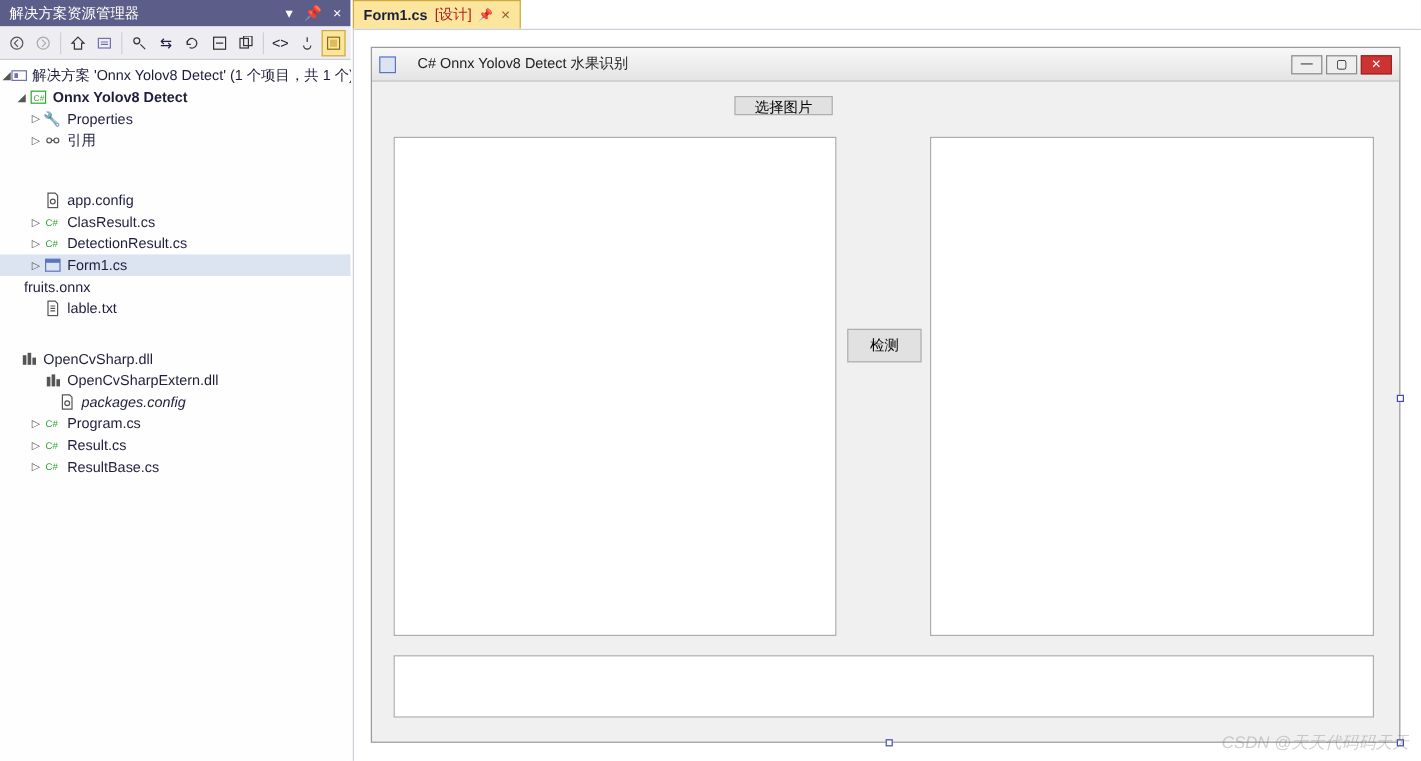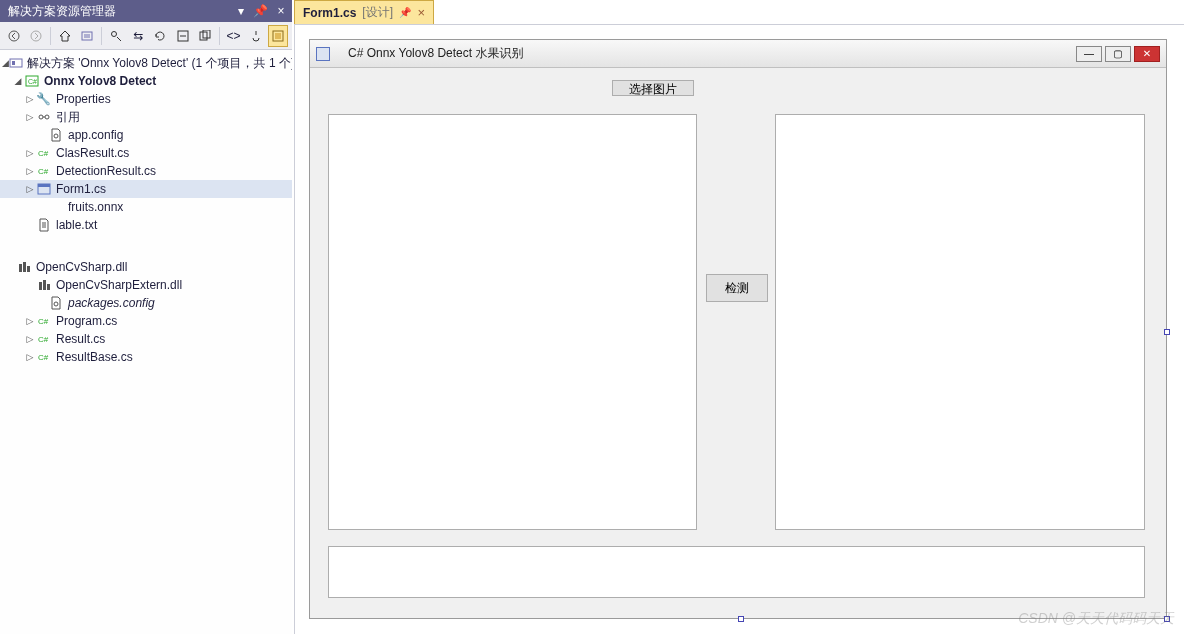--- a/index.html
+++ b/index.html
@@ -24,21 +24,21 @@
 .tree-row { height: 18px; display: flex; align-items: center; cursor: pointer; font-size: 12px; color: #1e1e3c; }
 .tree-row.selected { background: #dce4f2; }
 .tree-arrow { width: 12px; text-align: center; color: #555; font-size: 9px; }
 .tree-icon { width: 16px; display: flex; align-items: center; justify-content: center; margin-right: 4px; }
 .tree-label { white-space: nowrap; }
 .tree-row.bold .tree-label { font-weight: bold; }
 
 .tab-strip { position: absolute; left: 294px; top: 0; height: 24px; display: flex; align-items: flex-end; }
 .tab { height: 24px; background: #fce69d; border: 1px solid #cda843; border-bottom: none; display: flex; align-items: center; padding: 0 8px; gap: 6px; font-size: 12px; }
 .tab-label { color: #1e1e3c; }
-.tab-design { color: #737373; }
+.tab-design { color: #b91c1c; }
 .tab-pin { color: #555; cursor: pointer; font-size: 10px; }
 .tab-close { color: #9a5a34; cursor: pointer; font-size: 13px; }
 
 .designer { position: absolute; left: 294px; top: 24px; right: 0; bottom: 0; background: #fff; border: 1px solid #ccced8; border-right: none; border-bottom: none; padding: 14px; }
 .form-window { width: 858px; height: 580px; border: 1px solid #9a9a9a; background: #f0f0f0; position: relative; }
 .form-titlebar { height: 28px; background: linear-gradient(#f8f8f8,#e4e4e4); border-bottom: 1px solid #c0c0c0; display: flex; align-items: center; padding: 0 6px; }
 .form-titlebar-icon { width: 14px; height: 14px; background: #dce4f2; border: 1px solid #5a74c0; margin-right: 6px; }
 .form-titlebar-text { flex: 1; font-size: 12px; color: #222; margin-left: 12px; }
 .win-btns { display: flex; gap: 3px; }
 .win-btn { width: 26px; height: 16px; border: 1px solid #888; background: #eee; display: flex; align-items: center; justify-content: center; font-size: 10px; cursor: pointer; }
@@ -166,21 +166,21 @@
       <span class="tree-arrow">▷</span>
       <span class="tree-icon">
           <svg width="14" height="14" viewBox="0 0 14 14">
             <circle cx="4" cy="7" r="2" fill="none" stroke="#555" stroke-width="1"></circle>
             <circle cx="10" cy="7" r="2" fill="none" stroke="#555" stroke-width="1"></circle>
             <path d="M6 7 L8 7" stroke="#555" stroke-width="1"></path>
           </svg>
         </span>
       <span class="tree-label">引用</span>
     </div>
-    <div class="tree-row" style="padding-left:48px;">
+    <div class="tree-row" style="padding-left:36px;margin-top:32px;">
       <span class="tree-icon">
           <svg width="14" height="14" viewBox="0 0 14 14">
             <path d="M3 1 L9 1 L11 3 L11 13 L3 13 Z" fill="#fff" stroke="#555" stroke-width="1"></path>
             <circle cx="7" cy="8" r="2" fill="none" stroke="#555" stroke-width="1"></circle>
           </svg>
         </span>
       <span class="tree-label">app.config</span>
     </div>
     <div class="tree-row" style="padding-left:24px;">
       <span class="tree-arrow">▷</span>
@@ -203,21 +203,21 @@
     <div class="tree-row selected" style="padding-left:24px;">
       <span class="tree-arrow">▷</span>
       <span class="tree-icon">
           <svg width="14" height="14" viewBox="0 0 14 14">
             <rect x="1" y="2" width="12" height="10" fill="#dce4f2" stroke="#5a74c0" stroke-width="1"></rect>
             <rect x="1" y="2" width="12" height="3" fill="#5a74c0"></rect>
           </svg>
         </span>
       <span class="tree-label">Form1.cs</span>
     </div>
-    <div class="tree-row" style="padding-left:68px;">
+    <div class="tree-row" style="padding-left:20px;">
       <span class="tree-label">fruits.onnx</span>
     </div>
     <div class="tree-row" style="padding-left:36px;">
       <span class="tree-icon">
           <svg width="14" height="14" viewBox="0 0 14 14">
             <path d="M3 1 L9 1 L11 3 L11 13 L3 13 Z" fill="#fff" stroke="#555" stroke-width="1"></path>
             <path d="M5 5 L9 5 M5 7 L9 7 M5 9 L9 9" stroke="#555" stroke-width="1"></path>
           </svg>
         </span>
       <span class="tree-label">lable.txt</span>

